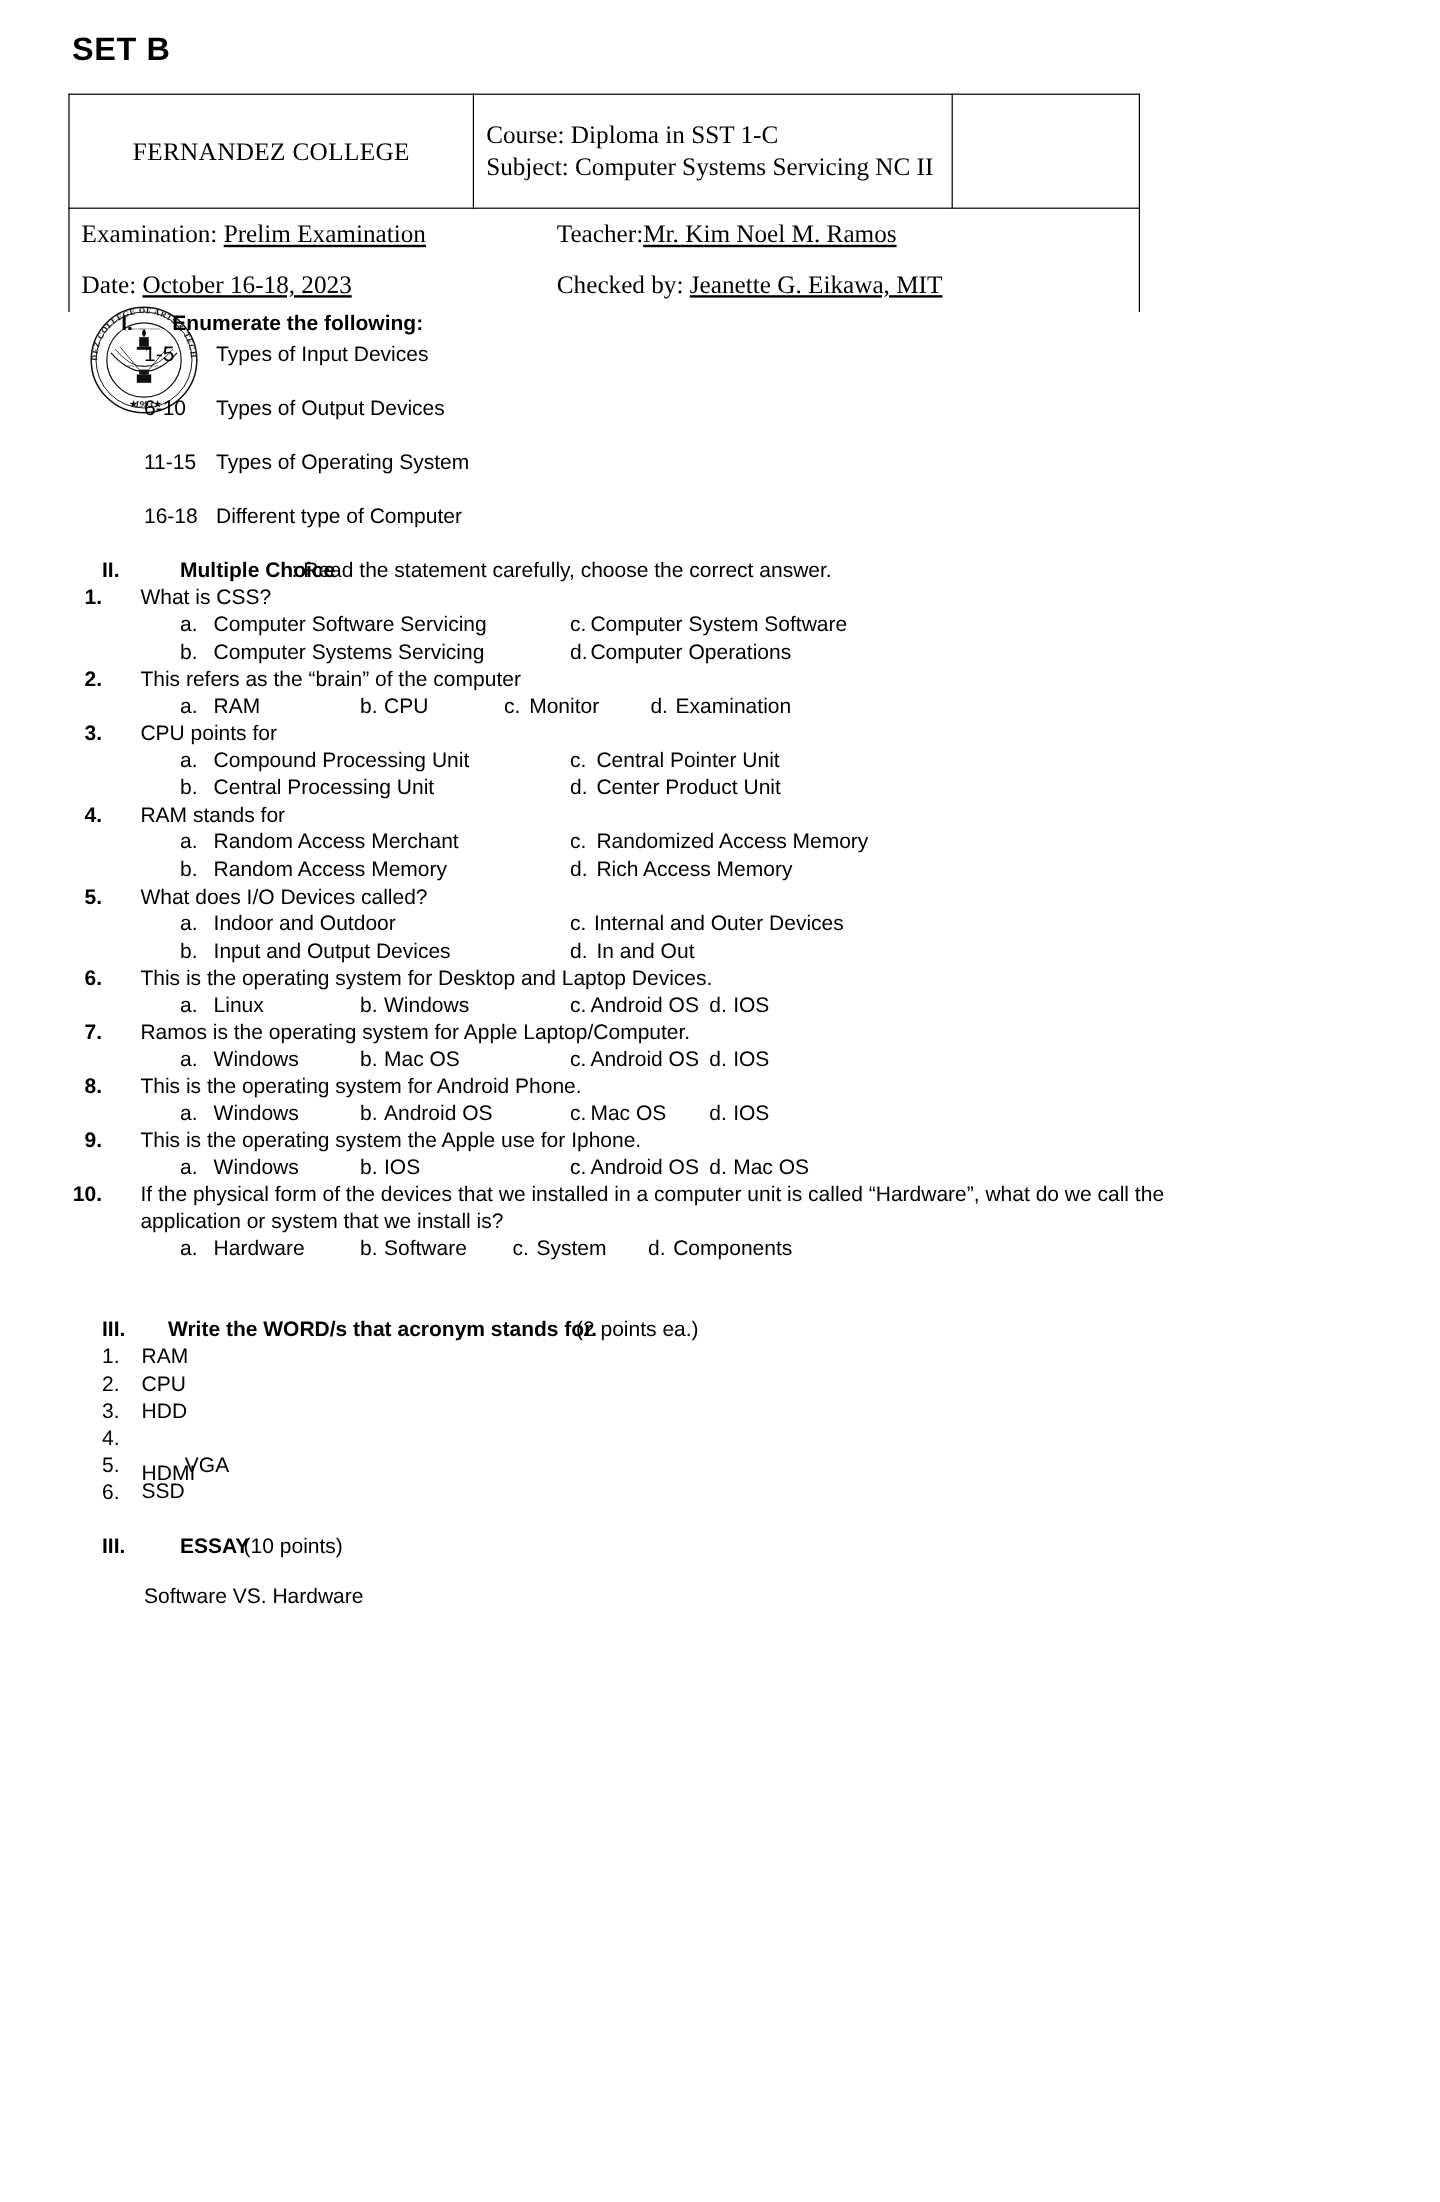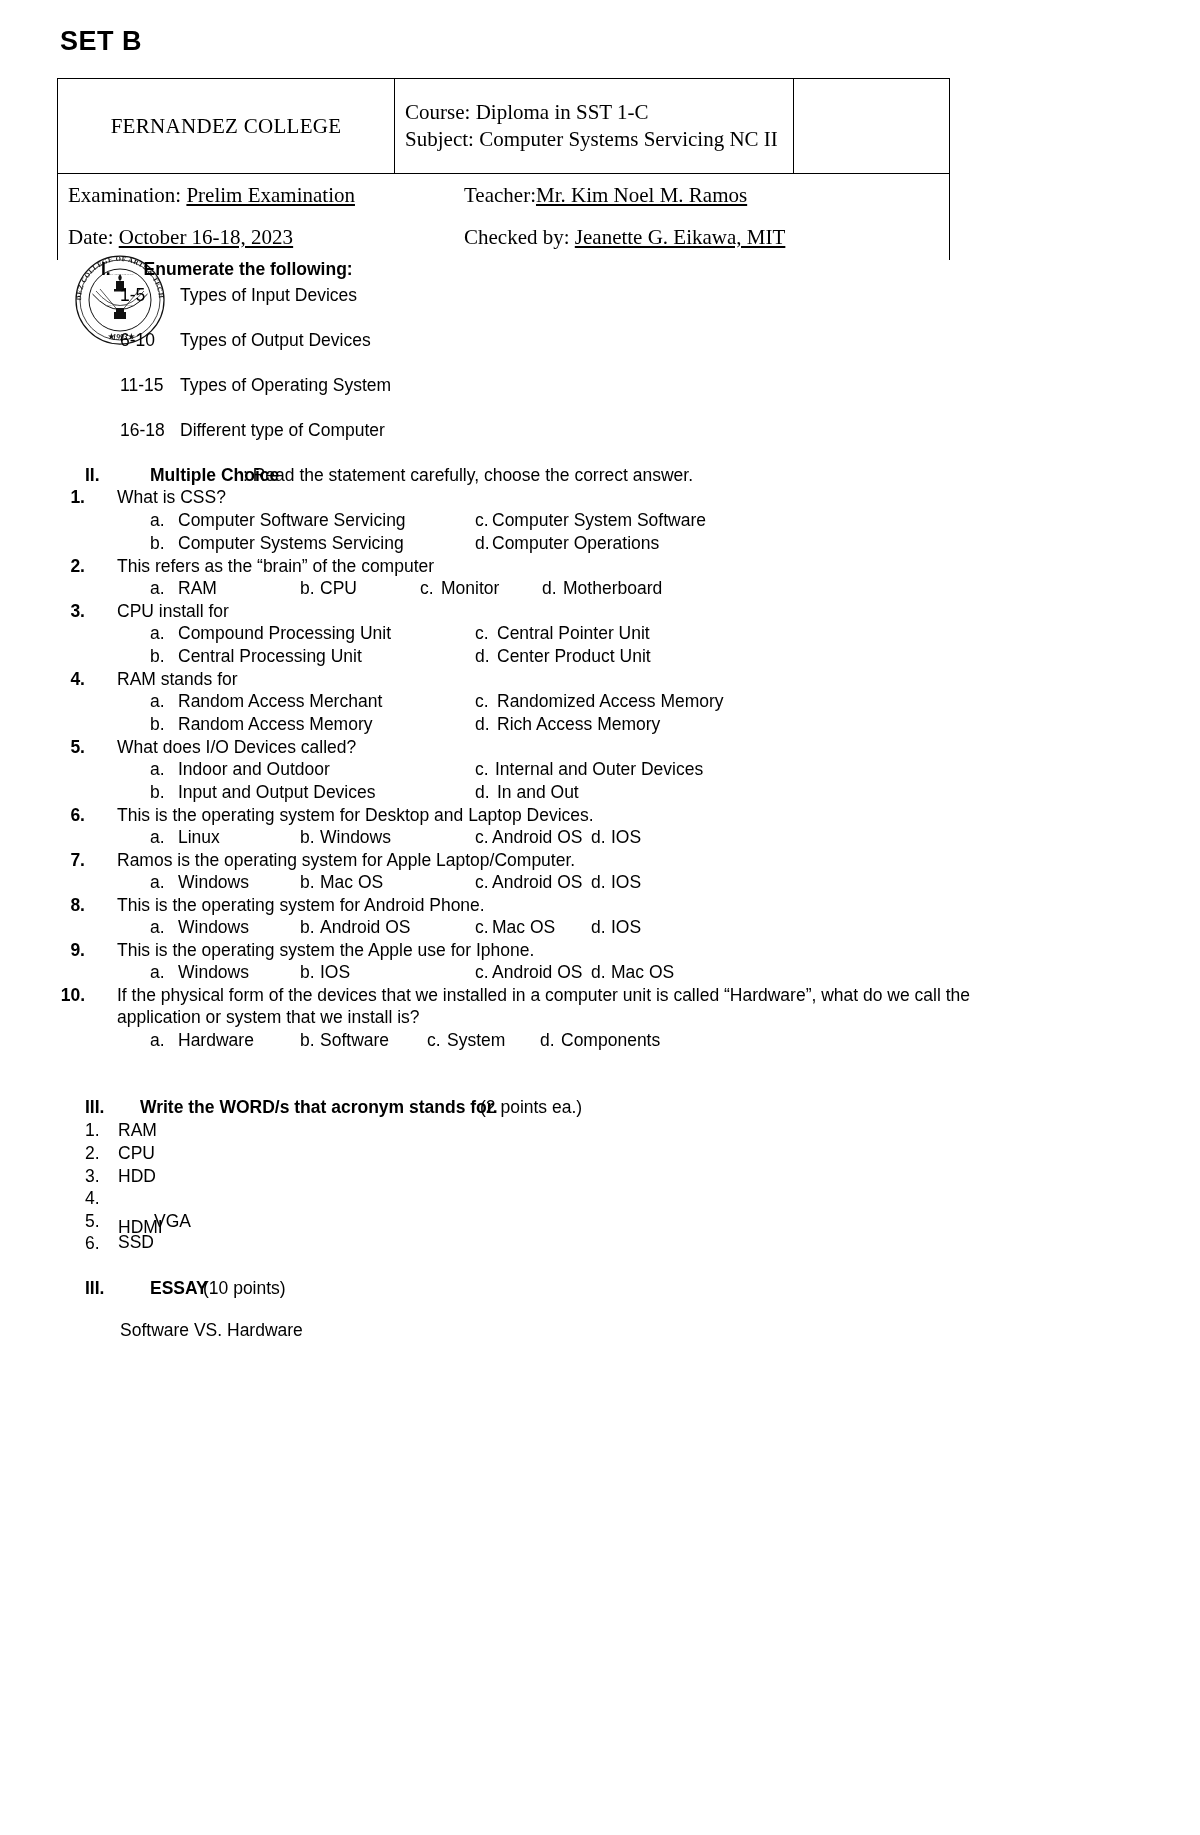--- a/index.html
+++ b/index.html
@@ -251,24 +251,24 @@
 
     <div class="qnum" style="left:60px; top:556px; width:25px;">2.</div>
     <div class="ln" style="left:117px; top:556px;">This refers as the “brain” of the computer</div>
     <div class="opt" style="left:150px; top:578px;">a.</div>
     <div class="opt" style="left:178px; top:578px;">RAM</div>
     <div class="opt" style="left:300px; top:578px;">b.</div>
     <div class="opt" style="left:320px; top:578px;">CPU</div>
     <div class="opt" style="left:420px; top:578px;">c.</div>
     <div class="opt" style="left:441px; top:578px;">Monitor</div>
     <div class="opt" style="left:542px; top:578px;">d.</div>
-    <div class="opt" style="left:563px; top:578px;">Motherboard</div>
+    <div class="opt" style="left:563px; top:578px;">Examination</div>
 
     <div class="qnum" style="left:60px; top:601px; width:25px;">3.</div>
-    <div class="ln" style="left:117px; top:601px;">CPU install for</div>
+    <div class="ln" style="left:117px; top:601px;">CPU points for</div>
     <div class="opt" style="left:150px; top:623px;">a.</div>
     <div class="opt" style="left:178px; top:623px;">Compound Processing Unit</div>
     <div class="opt" style="left:475px; top:623px;">c.</div>
     <div class="opt" style="left:497px; top:623px;">Central Pointer Unit</div>
     <div class="opt" style="left:150px; top:646px;">b.</div>
     <div class="opt" style="left:178px; top:646px;">Central Processing Unit</div>
     <div class="opt" style="left:475px; top:646px;">d.</div>
     <div class="opt" style="left:497px; top:646px;">Center Product Unit</div>
 
     <div class="qnum" style="left:60px; top:669px; width:25px;">4.</div>

